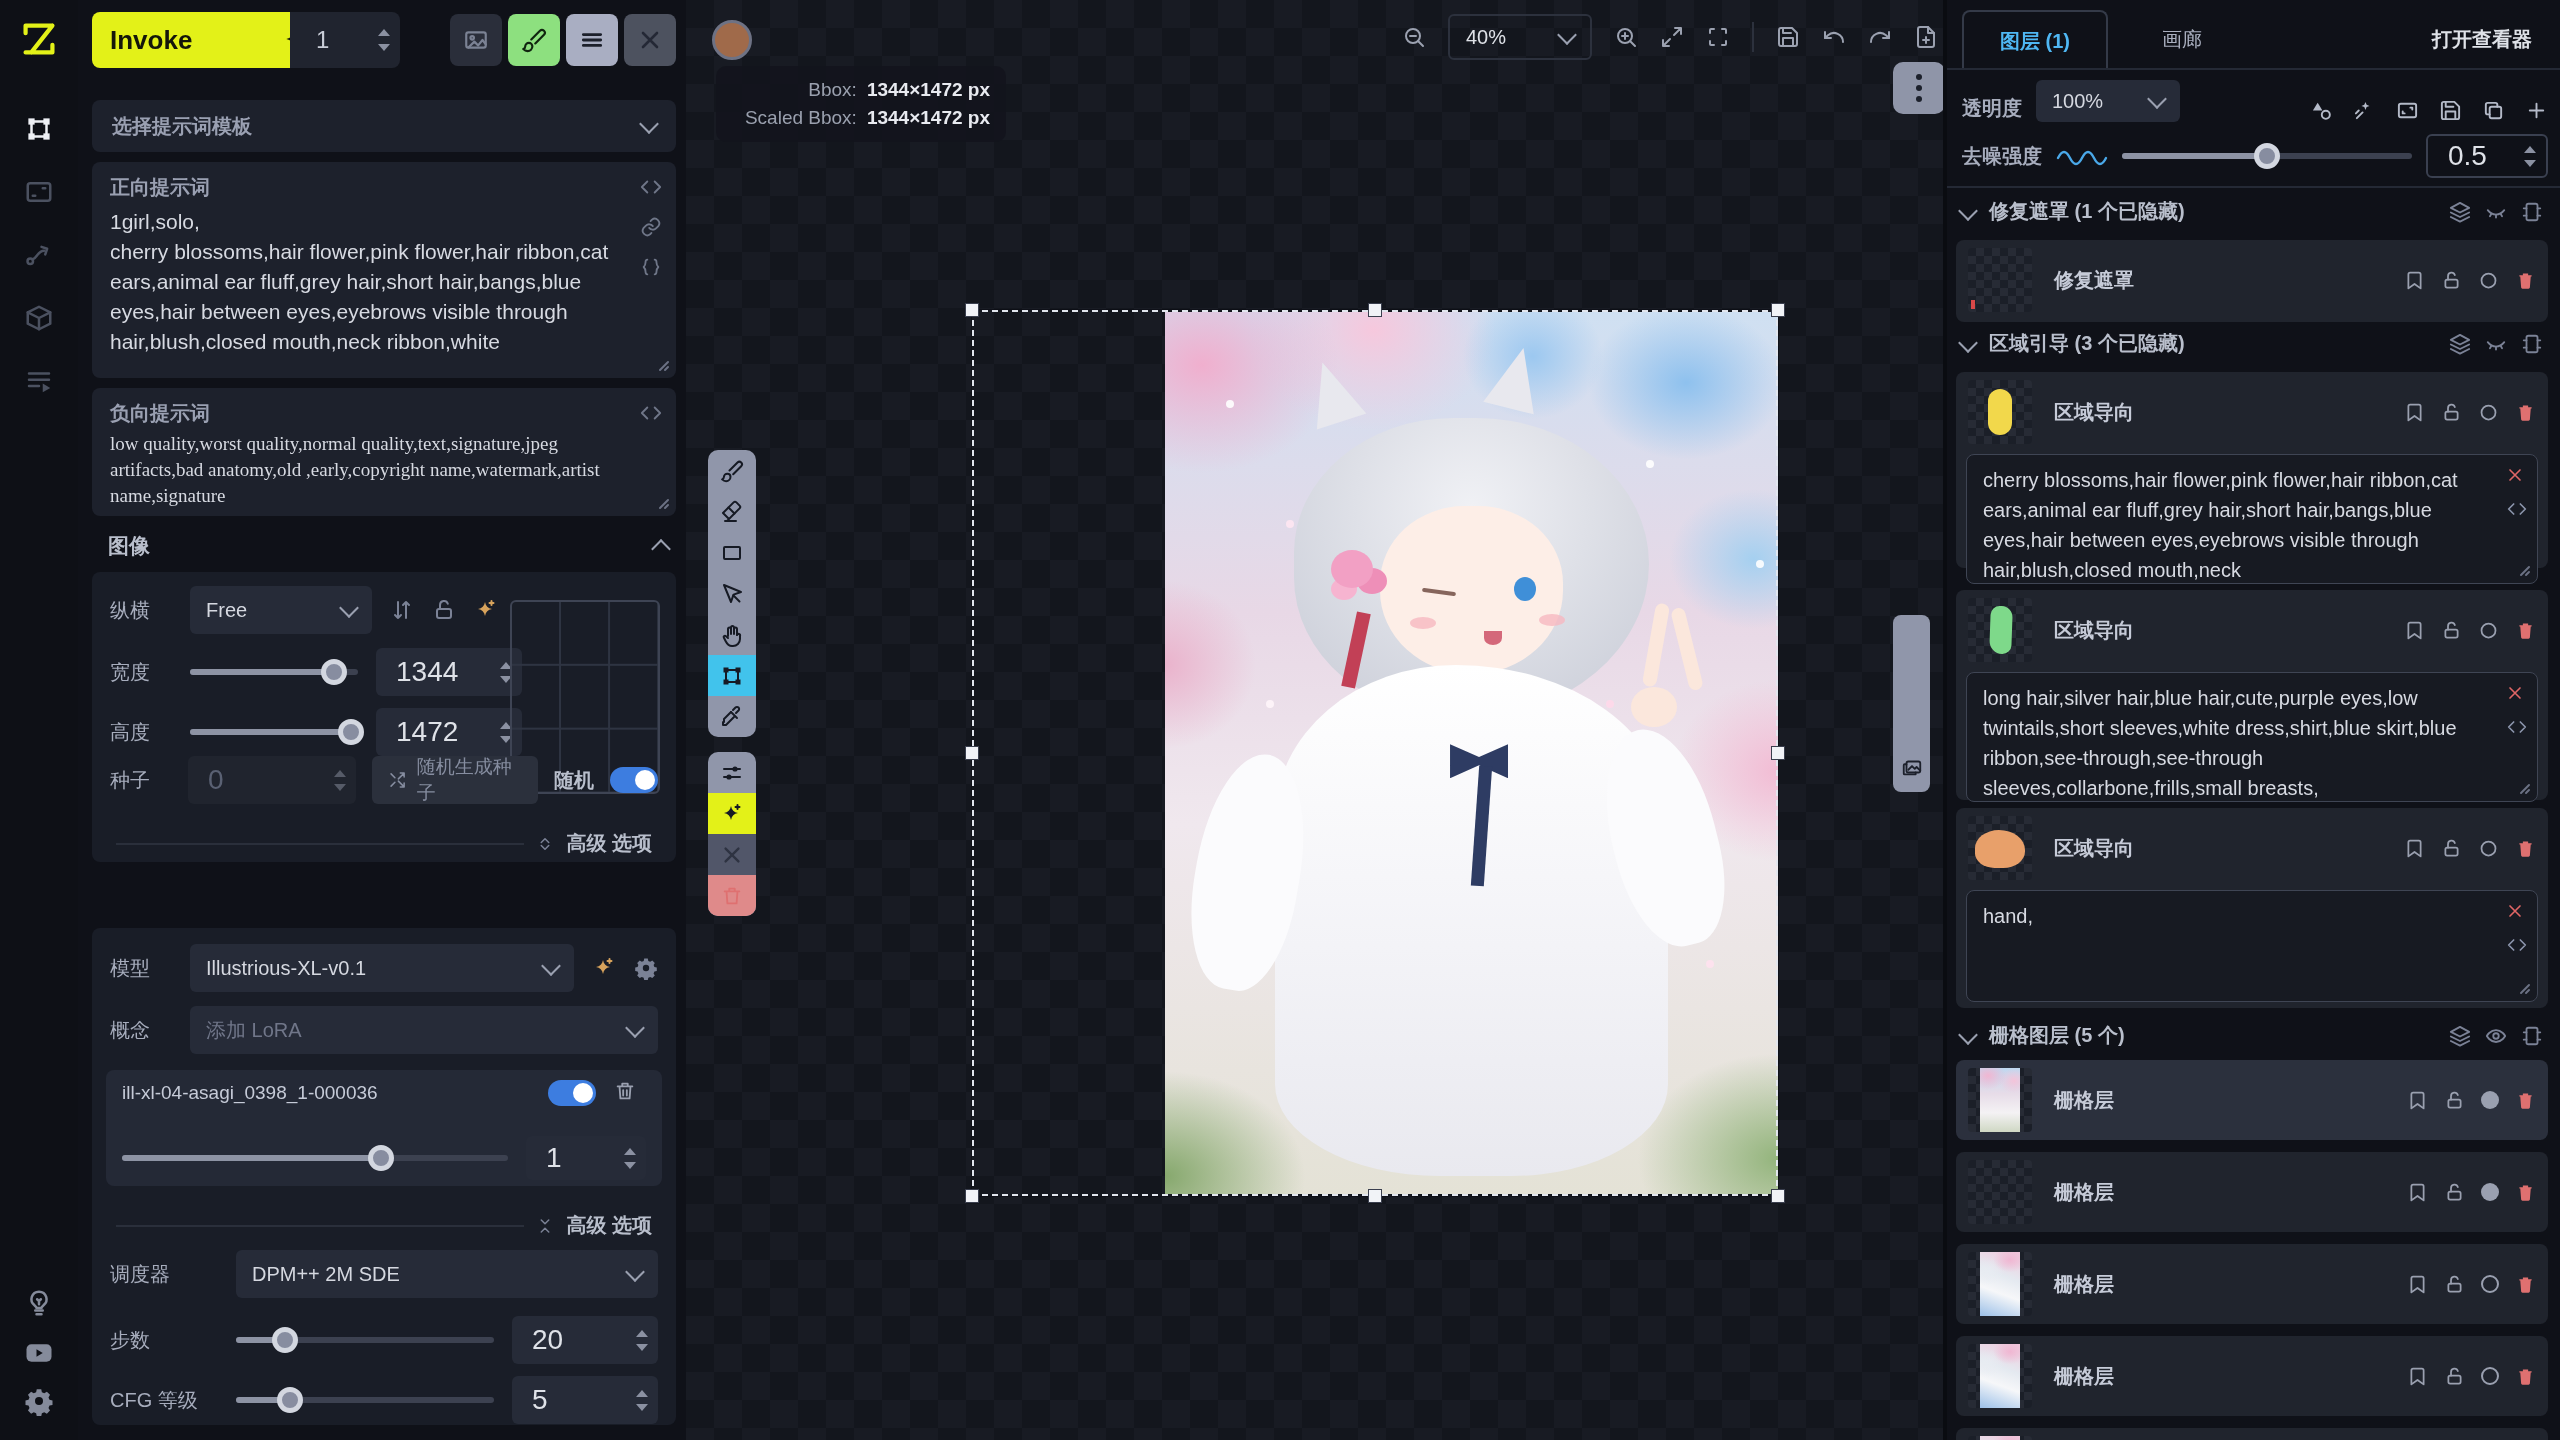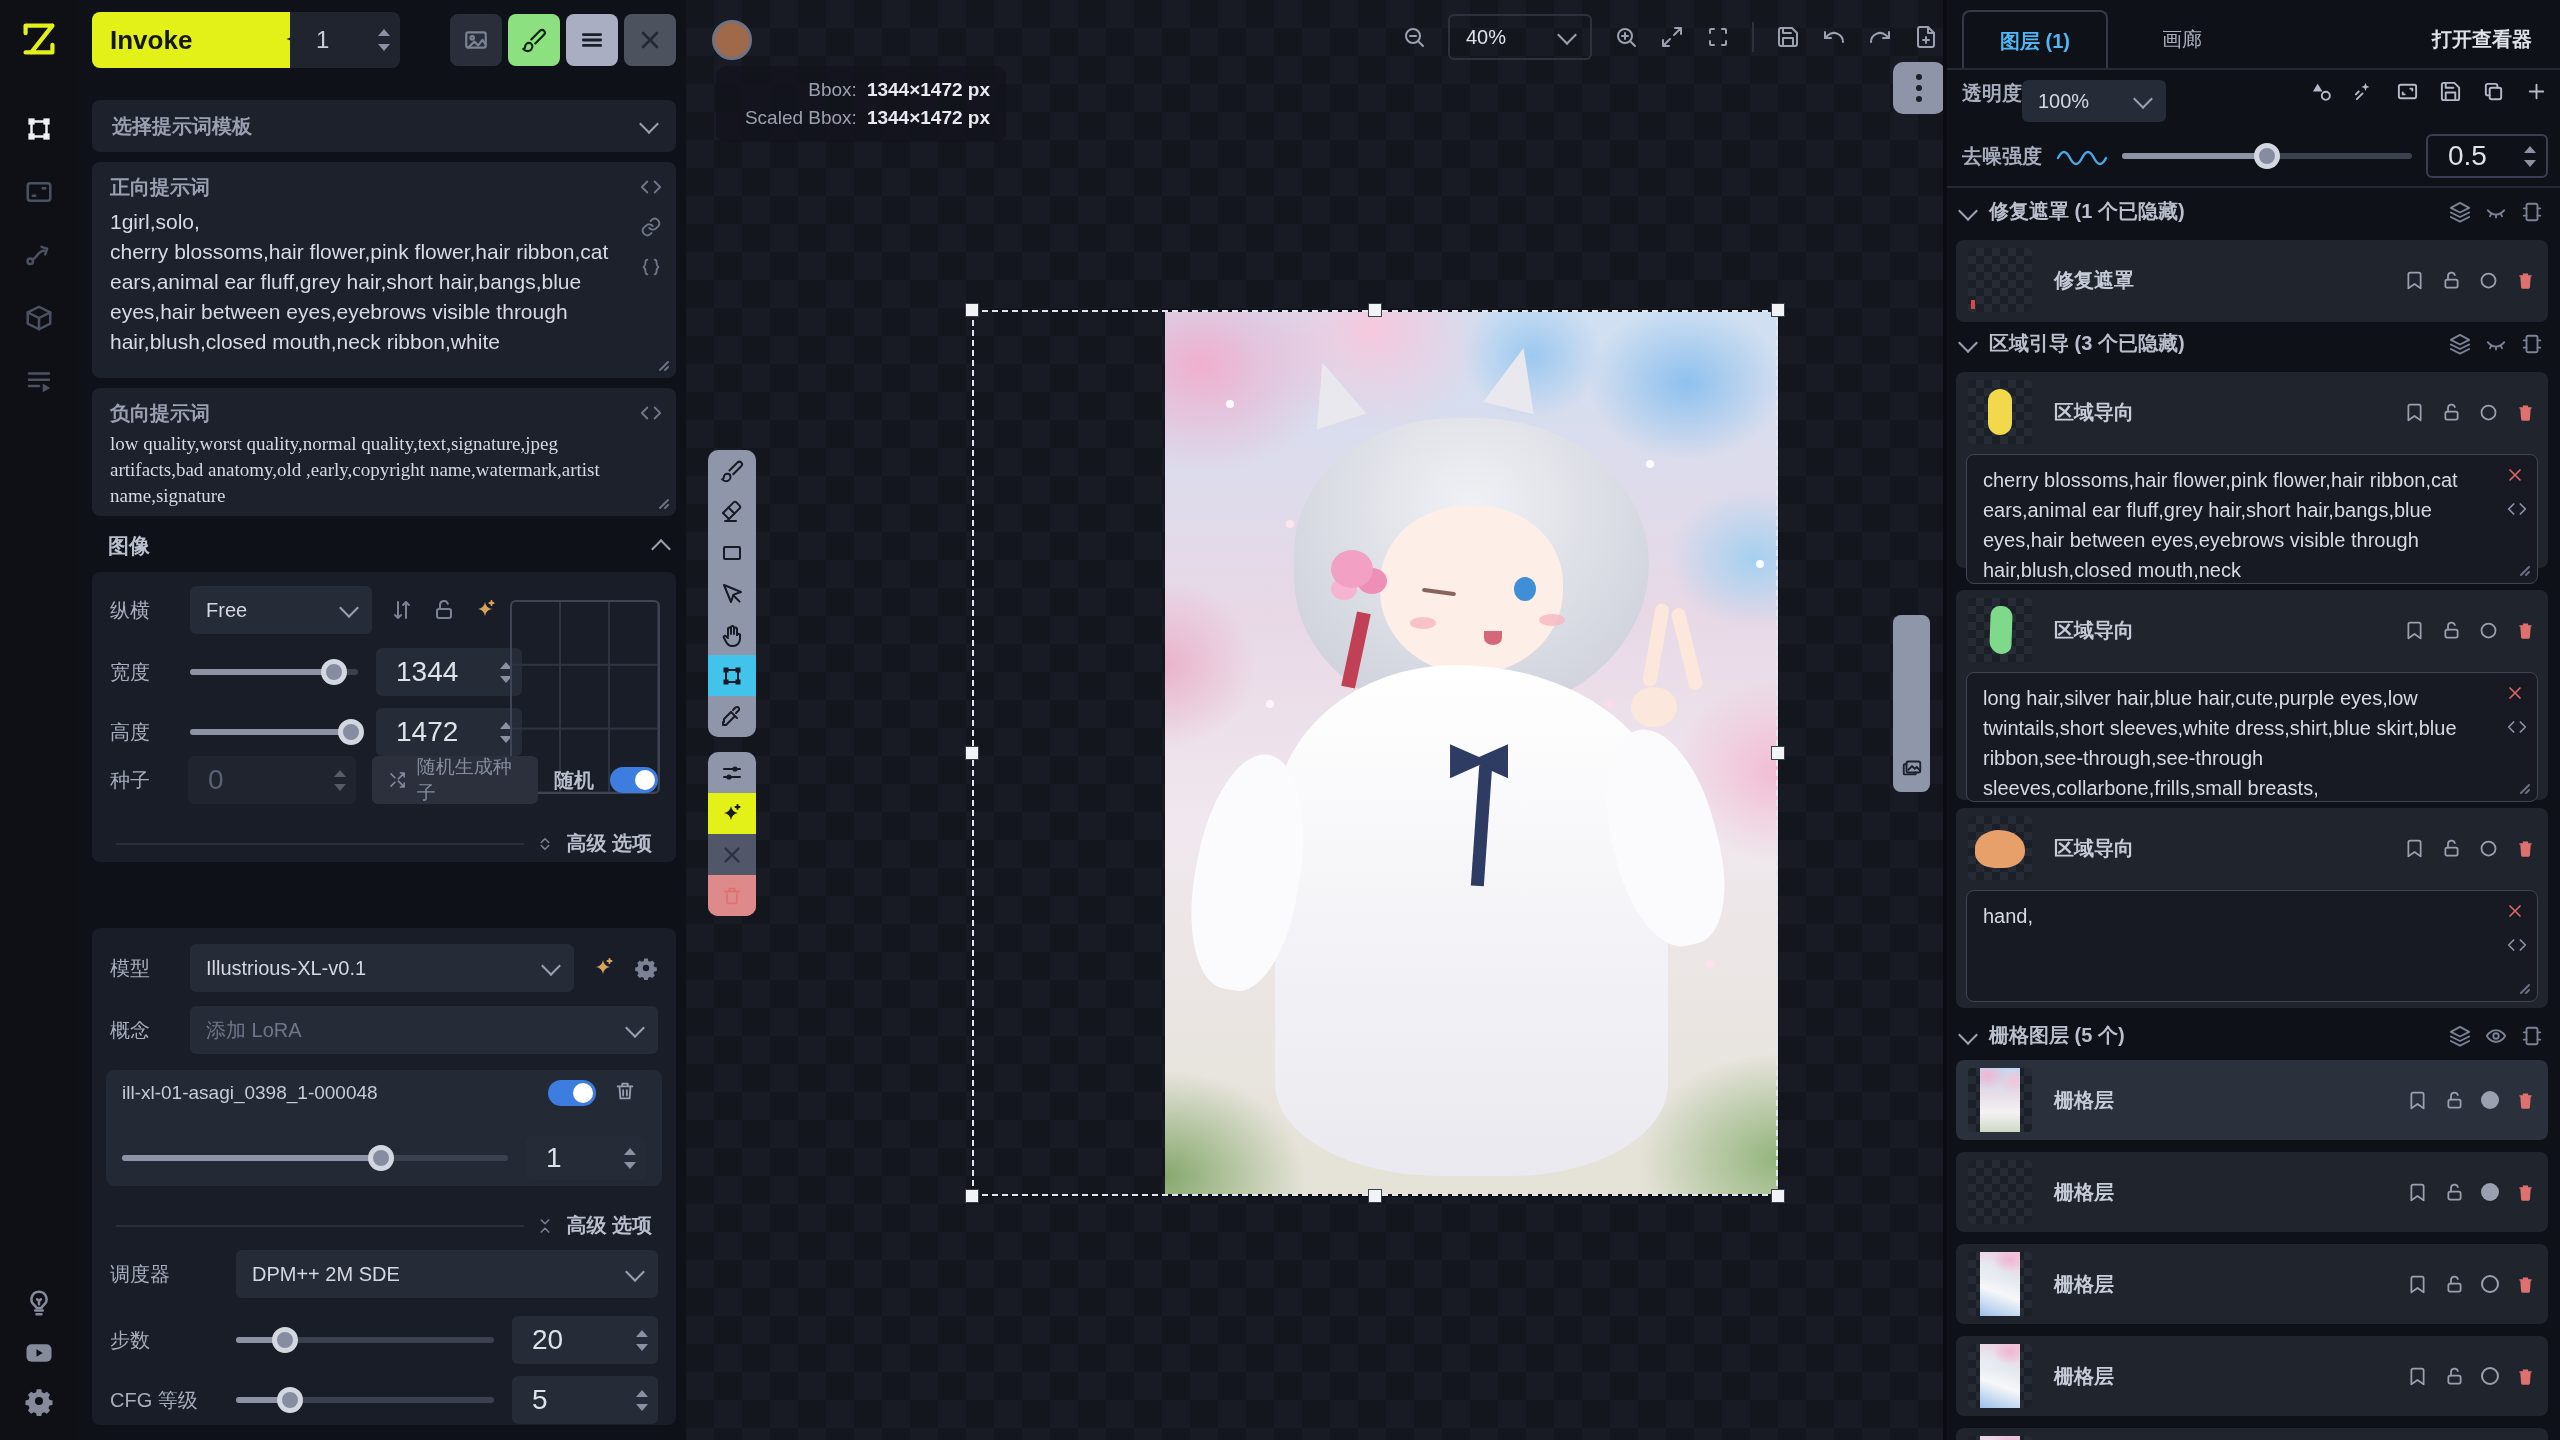--- a/index.html
+++ b/index.html
@@ -374,21 +374,21 @@
 
     <div style="position:absolute;left:18px;top:78px;display:flex;align-items:center;gap:18px;width:548px;">
       <span class="lbl" style="width:62px;">概念</span>
       <div class="select" style="flex:1;">
         <span class="ph">添加 LoRA</span>
           <span class="chev"></span>
       </div>
     </div>
 
     <div style="position:absolute;left:14px;top:142px;width:556px;height:116px;background:#242936;border-radius:8px;">
-      <div style="position:absolute;left:16px;top:12px;font-size:19px;color:#c6cbd8;">ill-xl-01-asagi_0398_1-000048</div>
+      <div style="position:absolute;left:16px;top:12px;font-size:19px;color:#c6cbd8;">ill-xl-04-asagi_0398_1-000036</div>
       <div class="toggle" style="position:absolute;right:66px;top:10px;">
           <span class="tk"></span>
         </div>
       <svg class="ic" width="22" height="22" viewBox="0 0 24 24" style="position:absolute;right:26px;top:10px;color:#9aa0b0;">
           <path d="M4 7h16M9 7V4h6v3M18 7l-1 13H7L6 7M10 11v6M14 11v6"></path>
         </svg>
       <div style="position:absolute;left:16px;top:66px;display:flex;align-items:center;gap:18px;width:524px;">
         <div class="slider">
             <span class="sfill" style="width:67%"></span>
             <span class="knob" style="left:67%"></span>
@@ -635,21 +635,21 @@
     <span>图层 (1)</span>
   </div>
   <div class="rtab rp" style="left:190px;top:10px;width:90px;height:58px;color:#aab0c0;">
     <span>画廊</span>
   </div>
   <div class="rtab rp" style="left:470px;top:10px;width:130px;height:58px;color:#dfe2e8;font-weight:bold;">
     <span>打开查看器</span>
   </div>
   <div class="rp" style="left:0;top:68px;width:617px;height:2px;background:#242935;"></div>
 
-  <div class="rp" style="left:15px;top:80px;width:586px;display:flex;align-items:flex-start;">
+  <div class="rp" style="left:15px;top:80px;width:586px;display:flex;align-items:flex-end;gap:14px;">
     <span class="lbl" style="font-weight:bold;">透明度</span>
     <div class="select" style="width:112px;height:42px;">
       <span>100%</span>
         <span class="chev"></span>
     </div>
     <span style="flex:1"></span>
     <div style="display:flex;align-items:center;gap:20px;color:#b4bac8;">
       <svg class="ic" width="23" height="23" viewBox="0 0 24 24">
           <path class="fill" d="M8 4l5 8H3z"></path>
           <circle cx="16.5" cy="16.5" r="4.2"></circle>

